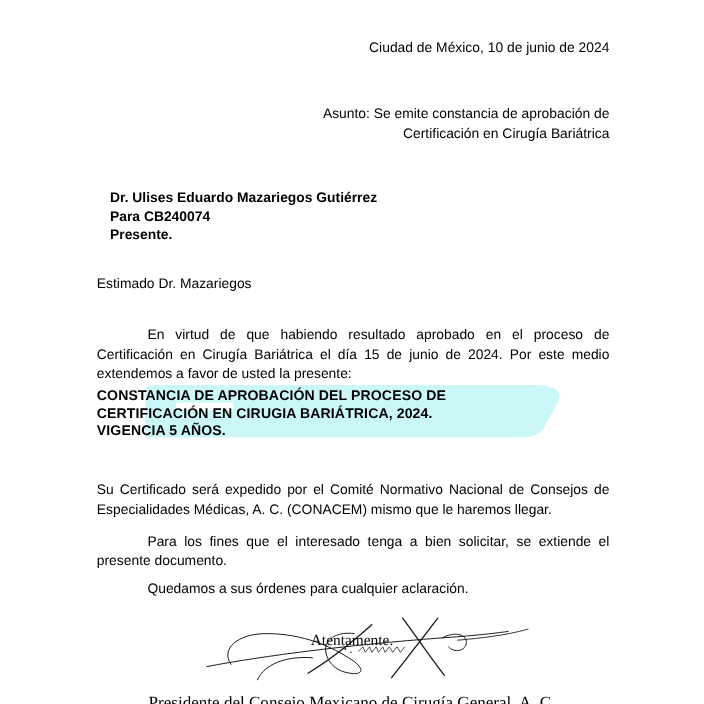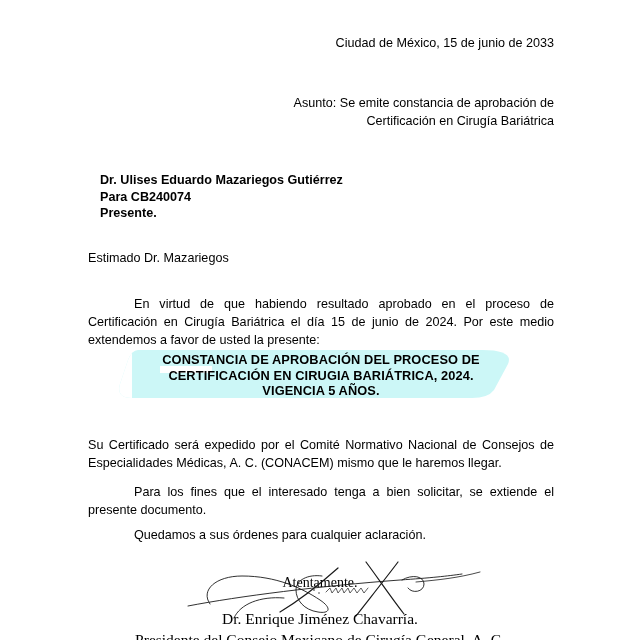--- a/index.html
+++ b/index.html
@@ -91,21 +91,21 @@
     width: 398px;
     height: 48px;
     pointer-events: none;
   }
 
   .title-text {
     position: absolute;
     left: 0;
     top: 4px;
     width: 466px;
-    text-align: center;
+    text-align: left;
     font-weight: bold;
     font-size: 12.8px;
     line-height: 15.5px;
     letter-spacing: 0.1px;
     color: #000;
   }
   .title-text .ln { display: block; }
 
   
   .sign-zone {
@@ -157,21 +157,21 @@
     font-size: 15.5px;
     color: #000;
     white-space: nowrap;
   }
 </style>
 </head>
 <body>
 
 <div class="page">
 
-  <div class="tblock date-line">Ciudad de México, 15 de junio de 2033</div>
+  <div class="tblock date-line">Ciudad de México, 10 de junio de 2024</div>
 
   <div class="tblock asunto">
     <span class="ln">Asunto: Se emite constancia de aprobación de</span>
     <span class="ln">Certificación en Cirugía Bariátrica</span>
   </div>
 
   <div class="tblock recipient">
     <span class="ln">Dr. Ulises Eduardo Mazariegos Gutiérrez</span>
     <span class="ln">Para CB240074</span>
     <span class="ln">Presente.</span>
@@ -233,18 +233,17 @@
 
         <path d="M146,32 l4,-4 l2,5 l4,-5 l2,5 l4,-5 l2,5 l4,-5 l2,5 l4,-5 l3,5 l4,-5 l3,5 l4,-5" stroke-width="0.7"></path>
 
         <circle cx="134" cy="30" r="0.8" fill="#1a1a1a" stroke="none"></circle>
         <circle cx="139" cy="33" r="0.7" fill="#1a1a1a" stroke="none"></circle>
 
         <path d="M54,58 C60,44 80,36 104,38" stroke-width="0.9"></path>
       </g>
     </svg>
 
-    <div class="sign-name">Dr. Enrique Jiménez Chavarría.</div>
 
     <div class="sign-role">Presidente del Consejo Mexicano de Cirugía General, A. C.</div>
   </div>
 
 </div>
 
 </body></html>

